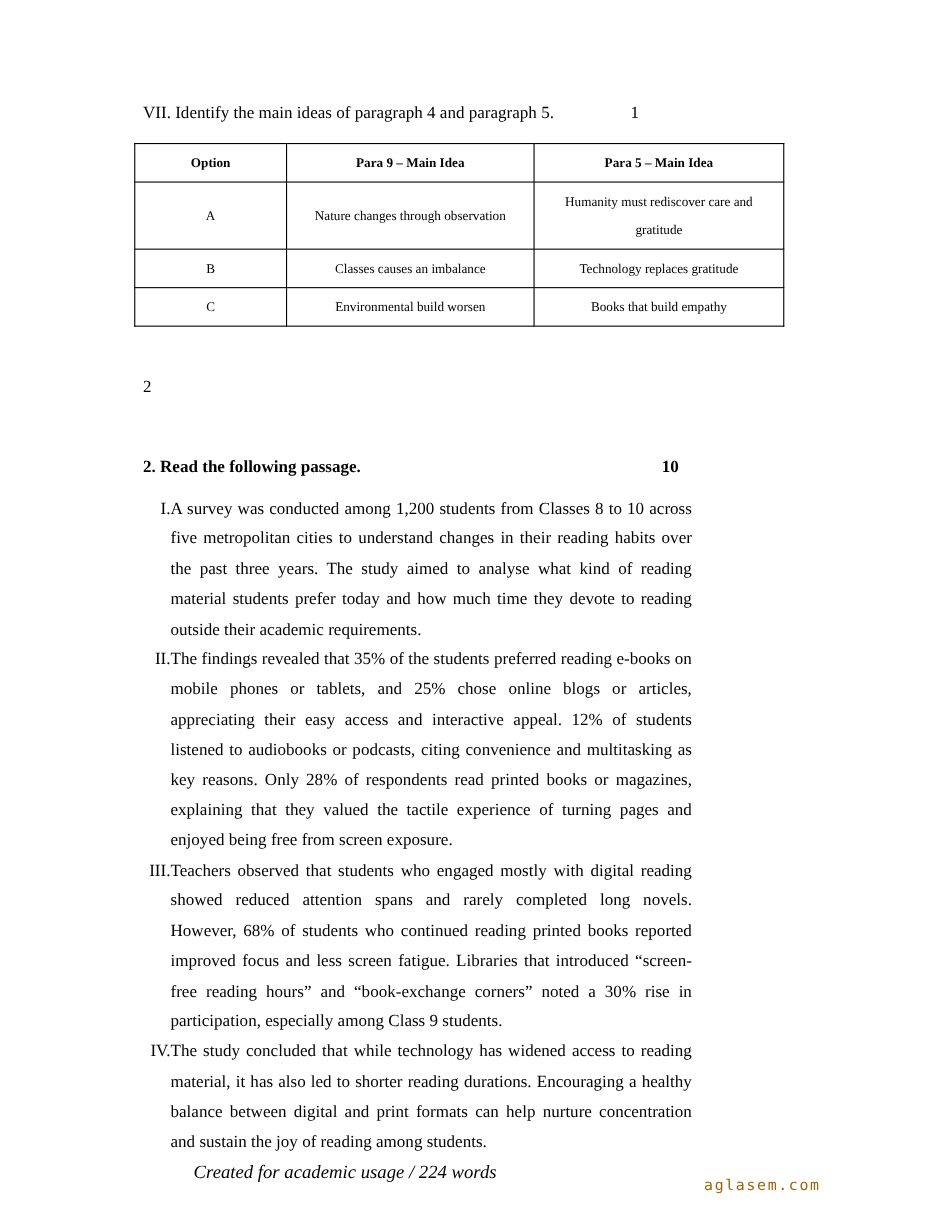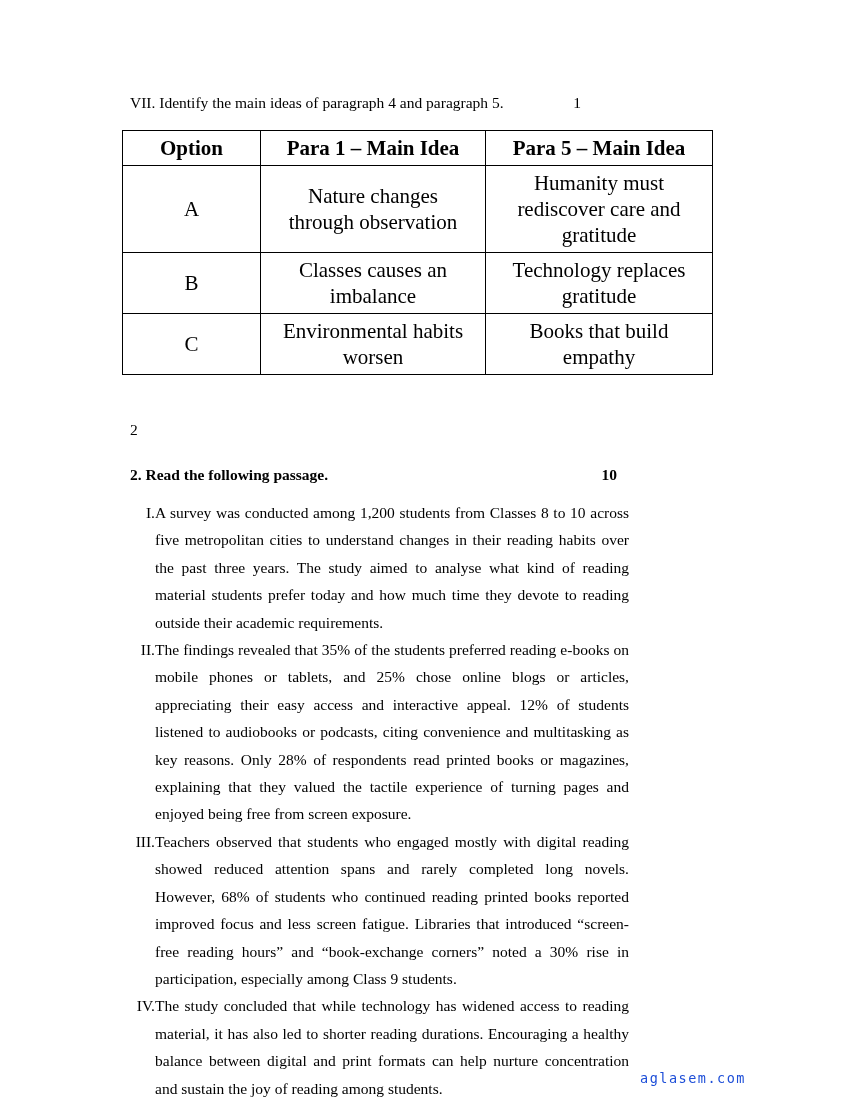--- a/index.html
+++ b/index.html
@@ -24,38 +24,38 @@
     line-height: 21px;
   }
   .qline .qmarks { padding-right: 48px; }
   
   table.options {
     border-collapse: collapse;
     margin-top: 17px;
     margin-left: -8px;
     width: 590px;
     table-layout: fixed;
-    font-size: 21px;
+    font-size: 12px;
   }
   table.options th, table.options td {
     border: 1px solid #000;
     text-align: center;
     vertical-align: middle;
     padding: 4px 14px;
     line-height: 26px;
   }
   table.options col.c-option { width: 138px; }
   table.options col.c-para4  { width: 225px; }
   table.options col.c-para5  { width: 227px; }
   table.options th { font-weight: bold; }
   
   .q8 { margin-top: 44px; }
   
   .section-heading {
-    margin-top: 24px;
+    margin-top: 52px;
     font-weight: bold;
     font-size: 15.5px;
     align-items: center;
   }
   .section-heading .qmarks { padding-right: 12px; }
   
   .passage { margin-top: 14px; }
   .para {
     display: flex;
     align-items: flex-start;
@@ -79,21 +79,21 @@
     line-height: 27.4px;
   }
   
   .watermark {
     position: absolute;
     right: 14px;
     bottom: 14px;
     font-family: "DejaVu Sans Mono", "Liberation Mono", monospace;
     font-size: 13.5px;
     letter-spacing: 1.5px;
-    color: #1d4ed8;
+    color: #a16207;
   }
 </style>
 </head>
 <body>
 
 <div class="page">
 
   <div class="qline">
     <span class="qtext">VII. Identify the main ideas of paragraph 4 and paragraph 5.</span>
     <span class="qmarks">1</span>
@@ -101,38 +101,38 @@
 
   <table class="options">
     <colgroup>
       <col class="c-option">
       <col class="c-para4">
       <col class="c-para5">
     </colgroup>
     <thead>
       <tr>
         <th>Option</th>
-        <th>Para 1 – Main Idea</th>
+        <th>Para 9 – Main Idea</th>
         <th>Para 5 – Main Idea</th>
       </tr>
     </thead>
     <tbody>
       <tr>
         <td>A</td>
         <td>Nature changes through observation</td>
         <td>Humanity must rediscover care and gratitude</td>
       </tr>
       <tr>
         <td>B</td>
         <td>Classes causes an imbalance</td>
         <td>Technology replaces gratitude</td>
       </tr>
       <tr>
         <td>C</td>
-        <td>Environmental habits worsen</td>
+        <td>Environmental build worsen</td>
         <td>Books that build empathy</td>
       </tr>
     </tbody>
   </table>
 
   <div class="qline q8">
     <span class="qmarks">2</span>
   </div>
 
   <div class="qline section-heading">

